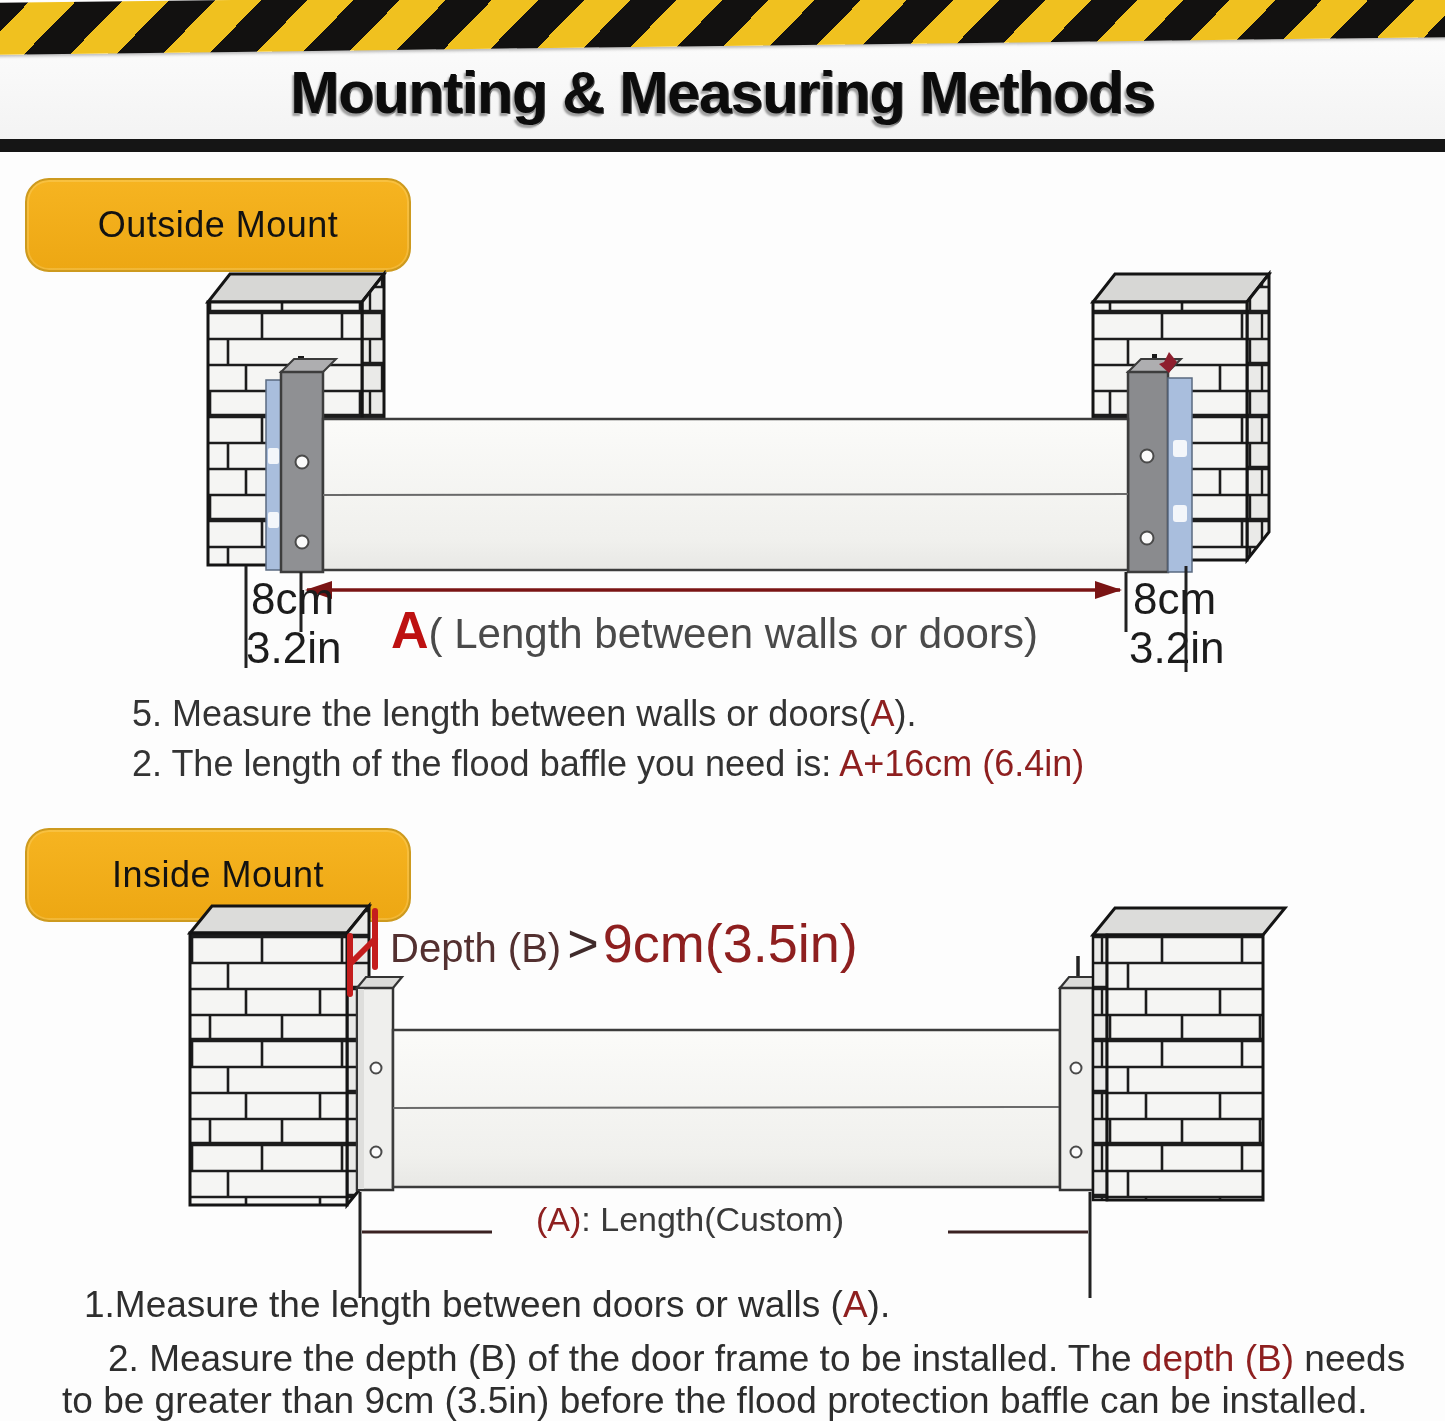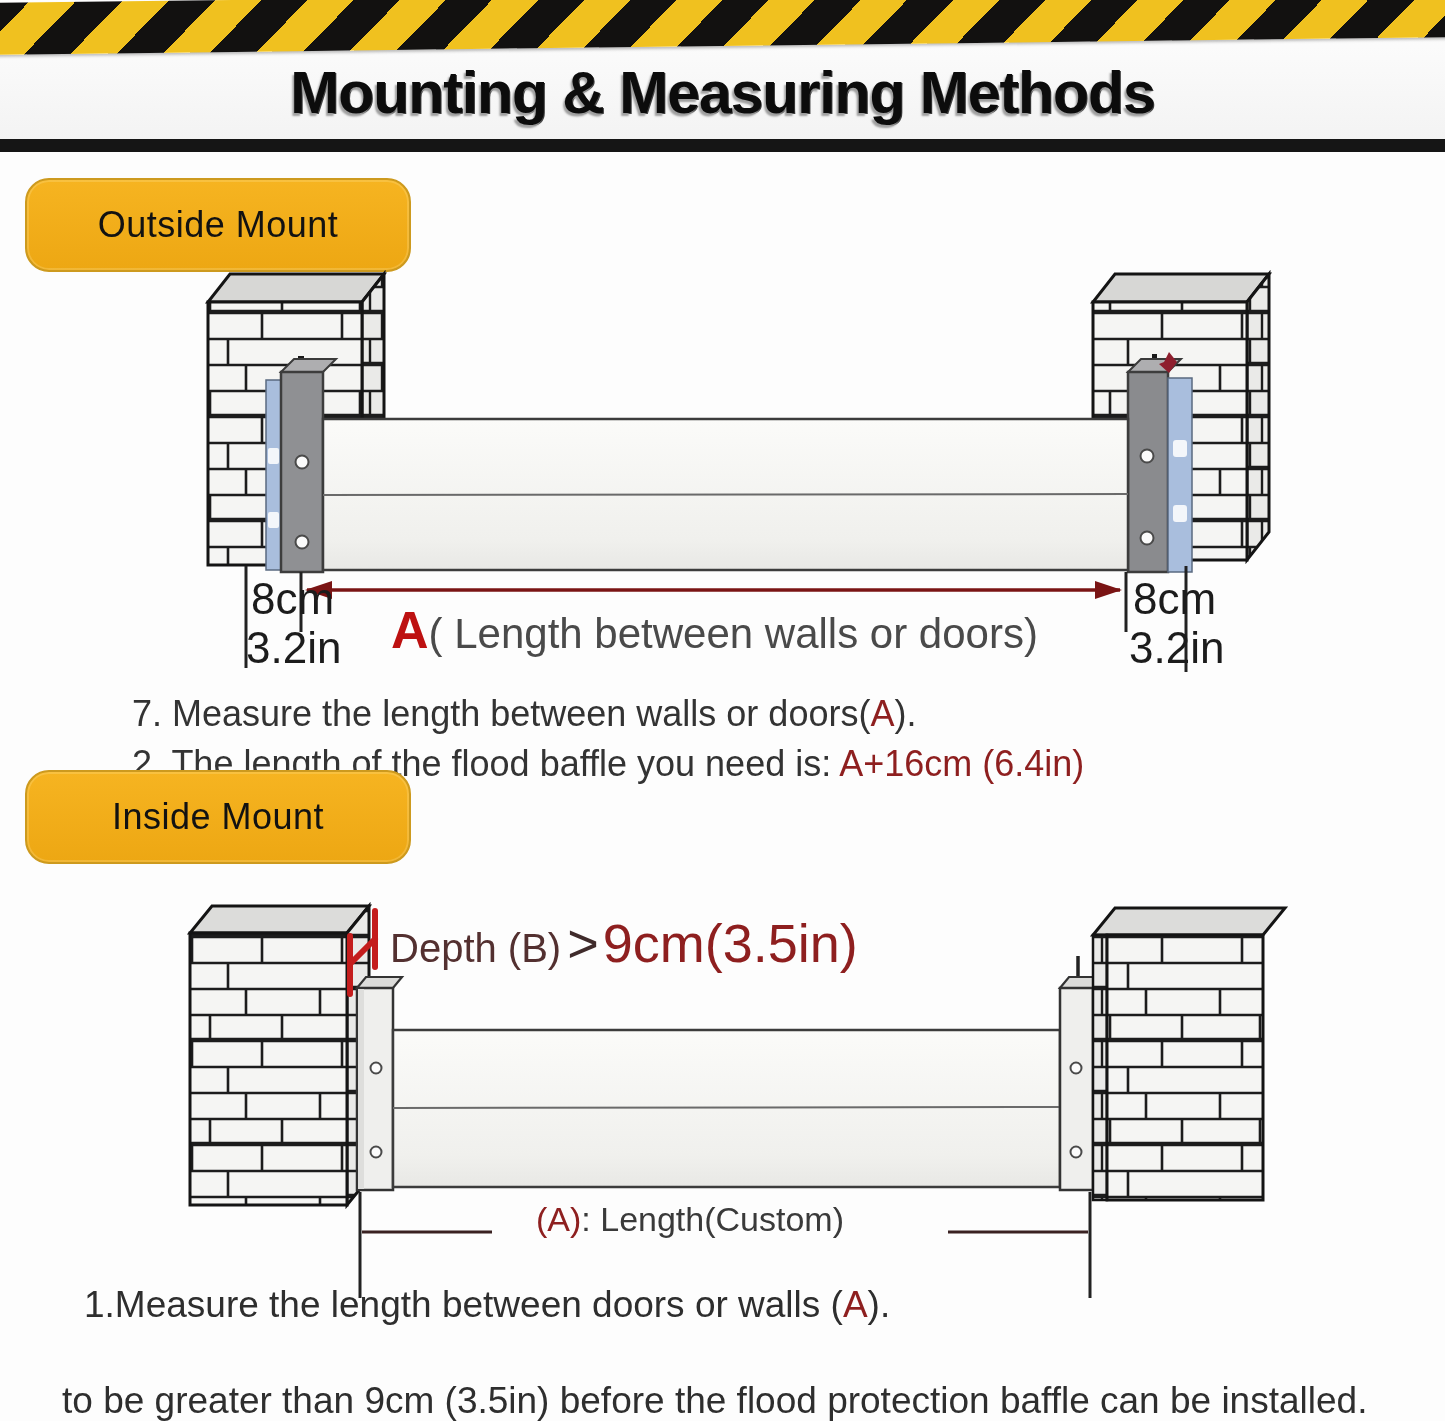--- a/index.html
+++ b/index.html
@@ -28,21 +28,21 @@
   
   .badge{
     position:absolute; left:25px; width:382px; height:90px;
     background:linear-gradient(#f6b421,#eda713);
     border:2px solid #cd9a1e; border-radius:24px;
     display:flex; align-items:center; justify-content:center;
     font-size:36px; color:#121212; letter-spacing:0.5px;
     box-shadow:inset 0 0 0 2px rgba(255,230,160,.25);
   }
   .badge.outside{top:178px;}
-  .badge.inside{top:770px;}
+  .badge.inside{top:828px;}
   
   .diagram-svg{position:absolute; left:0; pointer-events:none;}
   
   .anno{position:absolute; color:#1e1e1e; white-space:nowrap;}
   .dim-num{font-size:44px; color:#1c1c1c;}
   .arrow-label{left:391px; top:600px; font-size:42px; color:#4a4a4a;}
   .arrow-label .big-a{font-size:52px; font-weight:bold; color:#bd1111;}
   .step{font-size:36px; color:#333333;}
   .red{color:#8e1f1f;}
   .depth-label{left:390px; top:912px; font-size:40px; color:#533030;}
@@ -138,21 +138,21 @@
   </svg>
 
   <div class="anno dim-num" style="left:251px; top:574px">8cm</div>
   <div class="anno dim-num" style="left:246px; top:623px">3.2in</div>
   <div class="anno dim-num" style="left:1133px; top:574px">8cm</div>
   <div class="anno dim-num" style="left:1129px; top:623px">3.2in</div>
   <div class="anno arrow-label">
     <span class="big-a">A</span><span>( Length between walls or doors)</span>
   </div>
   <div class="anno step" style="left:132px; top:693px">
-    <span>7. Measure the length between walls or doors(</span><span class="red">A</span><span>).</span>
+    <span>5. Measure the length between walls or doors(</span><span class="red">A</span><span>).</span>
   </div>
   <div class="anno step" style="left:132px; top:743px">
     <span>2. The length of the flood baffle you need is: </span><span class="red">A+16cm (6.4in)</span>
   </div>
 
   <div class="badge inside">
     <span>Inside Mount</span>
   </div>
 
   <svg class="diagram-svg" style="top:900px" width="1445" height="400" viewBox="0 900 1445 400">
@@ -223,15 +223,18 @@
 
   <div class="anno depth-label">
     <span>Depth (B)</span><span class="gt">&gt;</span><span class="dval">9cm(3.5in)</span>
   </div>
   <div class="anno length-label">
     <span class="red">(A)</span><span>: Length(Custom)</span>
   </div>
   <div class="anno bstep" style="left:84px; top:1284px">
     <span>1.Measure the length between doors or walls (</span><span class="red">A</span><span>).</span>
   </div>
+  <div class="anno bstep" style="left:108px; top:1338px">
+    <span>2. Measure the depth (B) of the door frame to be installed. The </span><span class="red">depth (B)</span><span> needs</span>
+  </div>
   <div class="anno bstep" style="left:62px; top:1380px">to be greater than 9cm (3.5in) before the flood protection baffle can be installed.</div>
 
 </div>
 
 </body></html>

